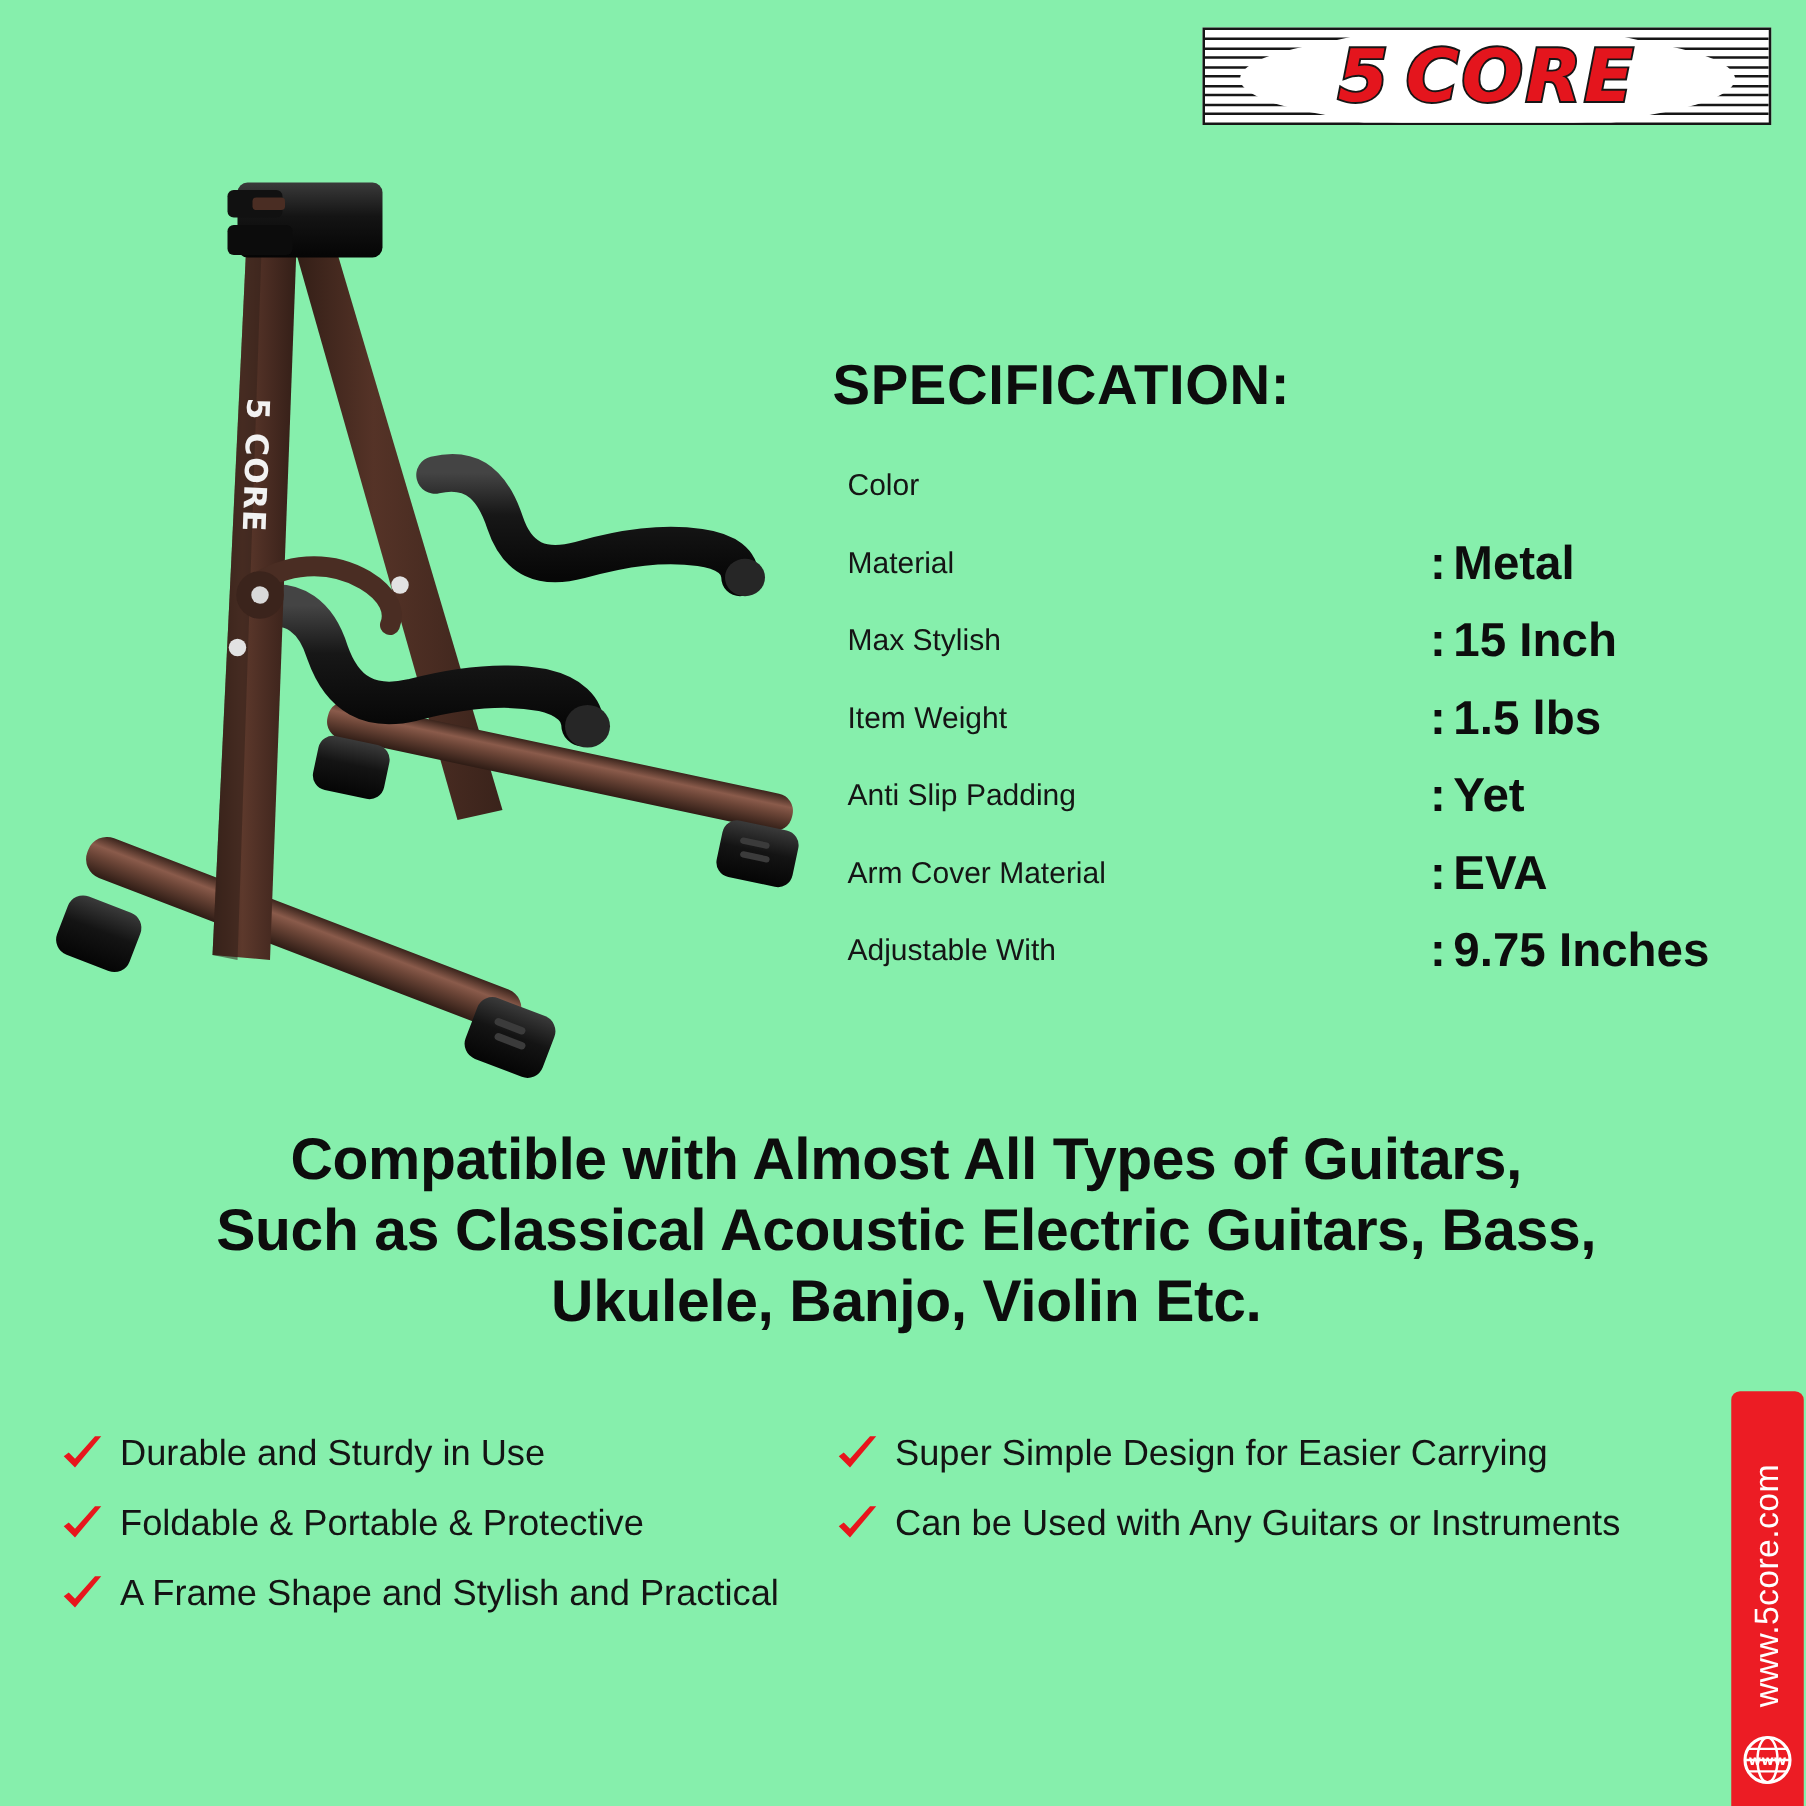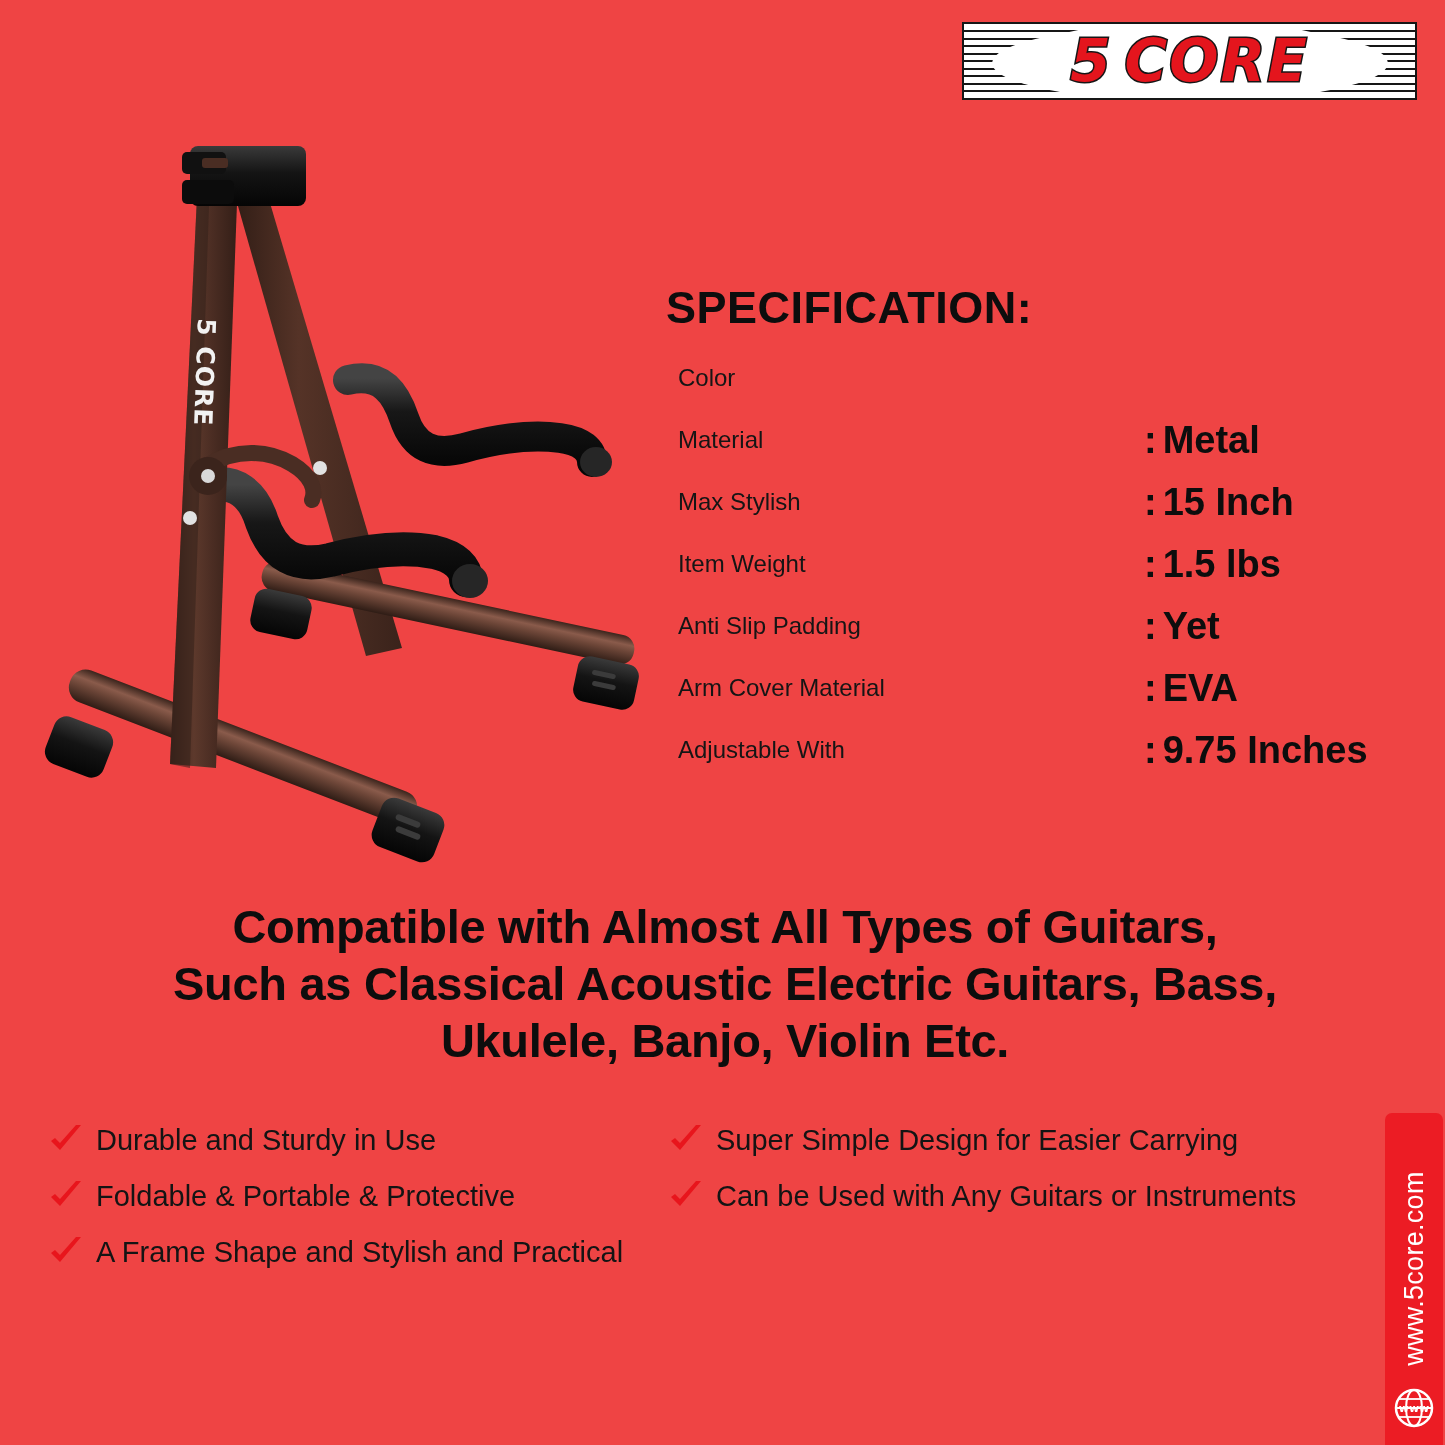--- a/index.html
+++ b/index.html
@@ -10,21 +10,21 @@
     height: 1445px;
     background: #ffffff;
     font-family: "Liberation Sans", sans-serif;
     overflow: hidden;
   }
 
   #page {
     position: relative;
     width: 1445px;
     height: 1445px;
-    background: #ef4444;
+    background: #86efac;
   }
 
   
   #brand-logo {
     position: absolute;
     left: 962px;
     top: 22px;
     width: 455px;
     height: 78px;
   }
@@ -100,21 +100,21 @@
     position: absolute;
     left: 666px;
     top: 282px;
     width: 770px;
   }
   #spec-heading {
     font-size: 45px;
     font-weight: bold;
     letter-spacing: 0.5px;
     color: #0d0d0d;
-    margin-bottom: 13px;
+    margin-bottom: 24px;
   }
   .spec-row {
     position: relative;
     height: 62px;
     line-height: 62px;
     white-space: nowrap;
   }
   .spec-label {
     position: absolute;
     left: 12px;
@@ -155,21 +155,21 @@
     width: 620px;
   }
   #feature-list-right {
     position: absolute;
     left: 668px;
     top: 1124px;
     width: 690px;
   }
   .feature-item {
     display: flex;
-    align-items: flex-start;
+    align-items: flex-end;
     height: 56px;
   }
   .check-icon {
     flex: 0 0 auto;
     width: 36px;
     height: 32px;
     margin-right: 12px;
   }
   .check-icon svg { display: block; width: 100%; height: 100%; }
   .feature-text {

